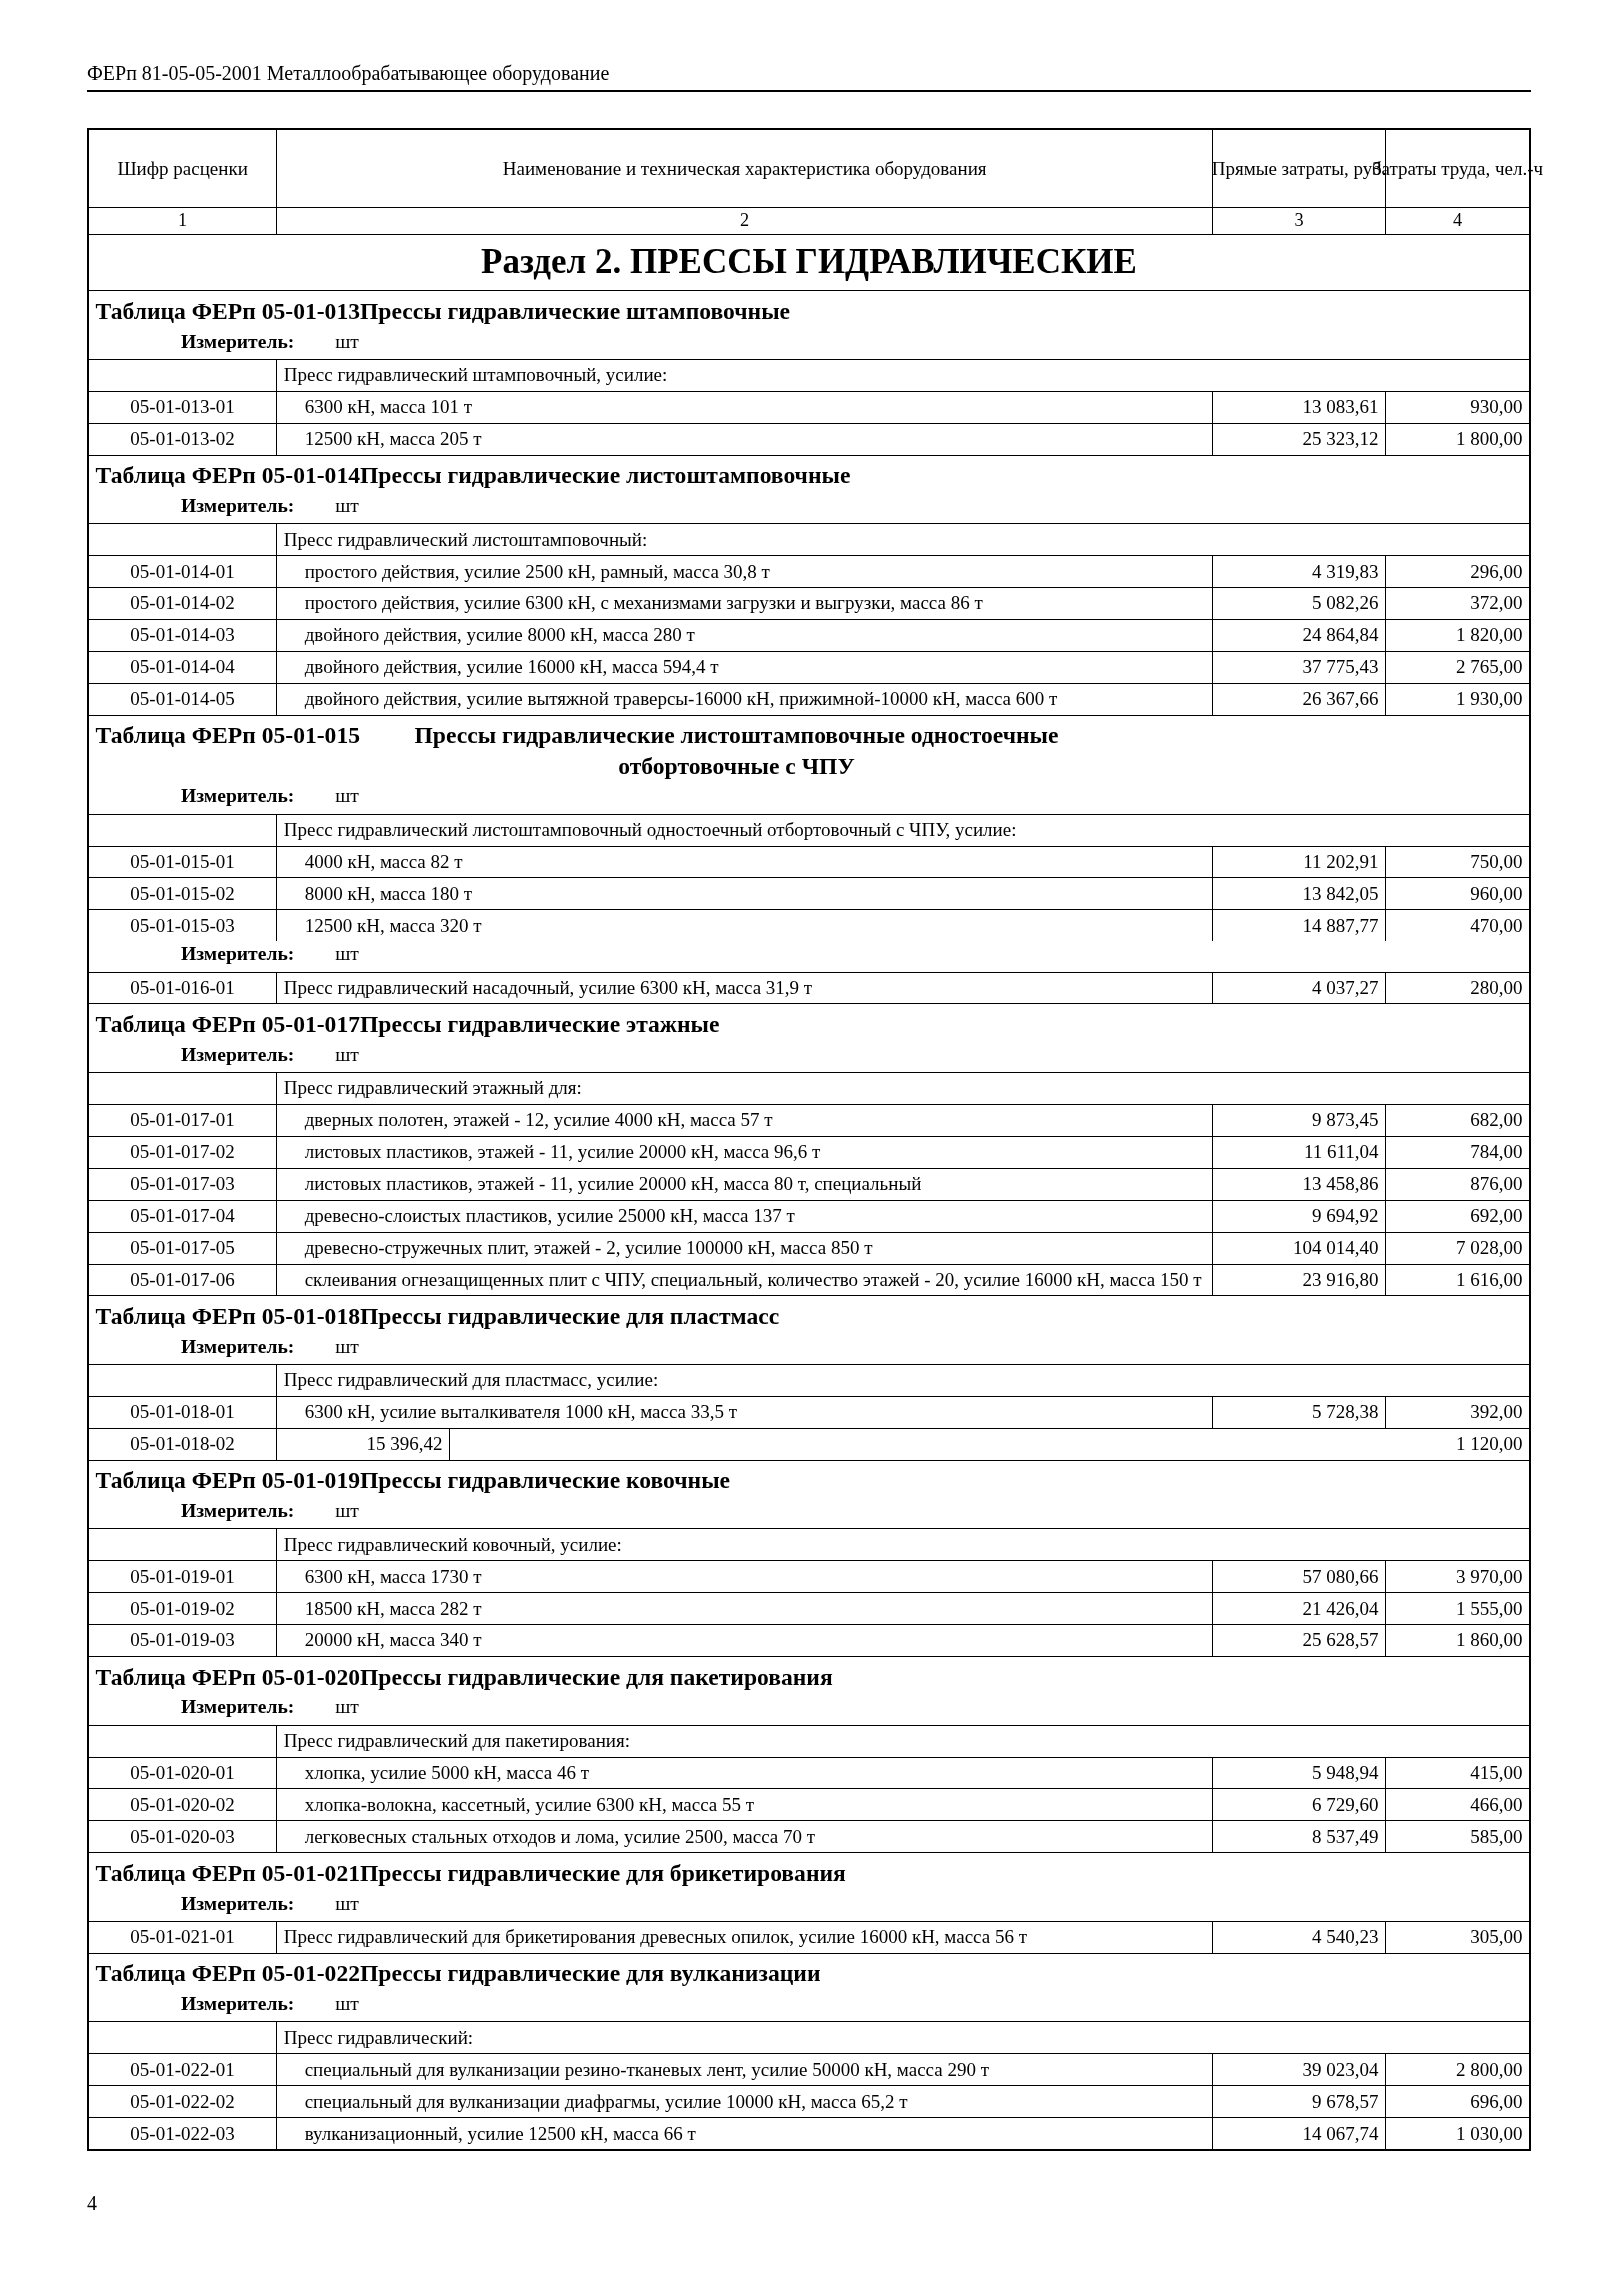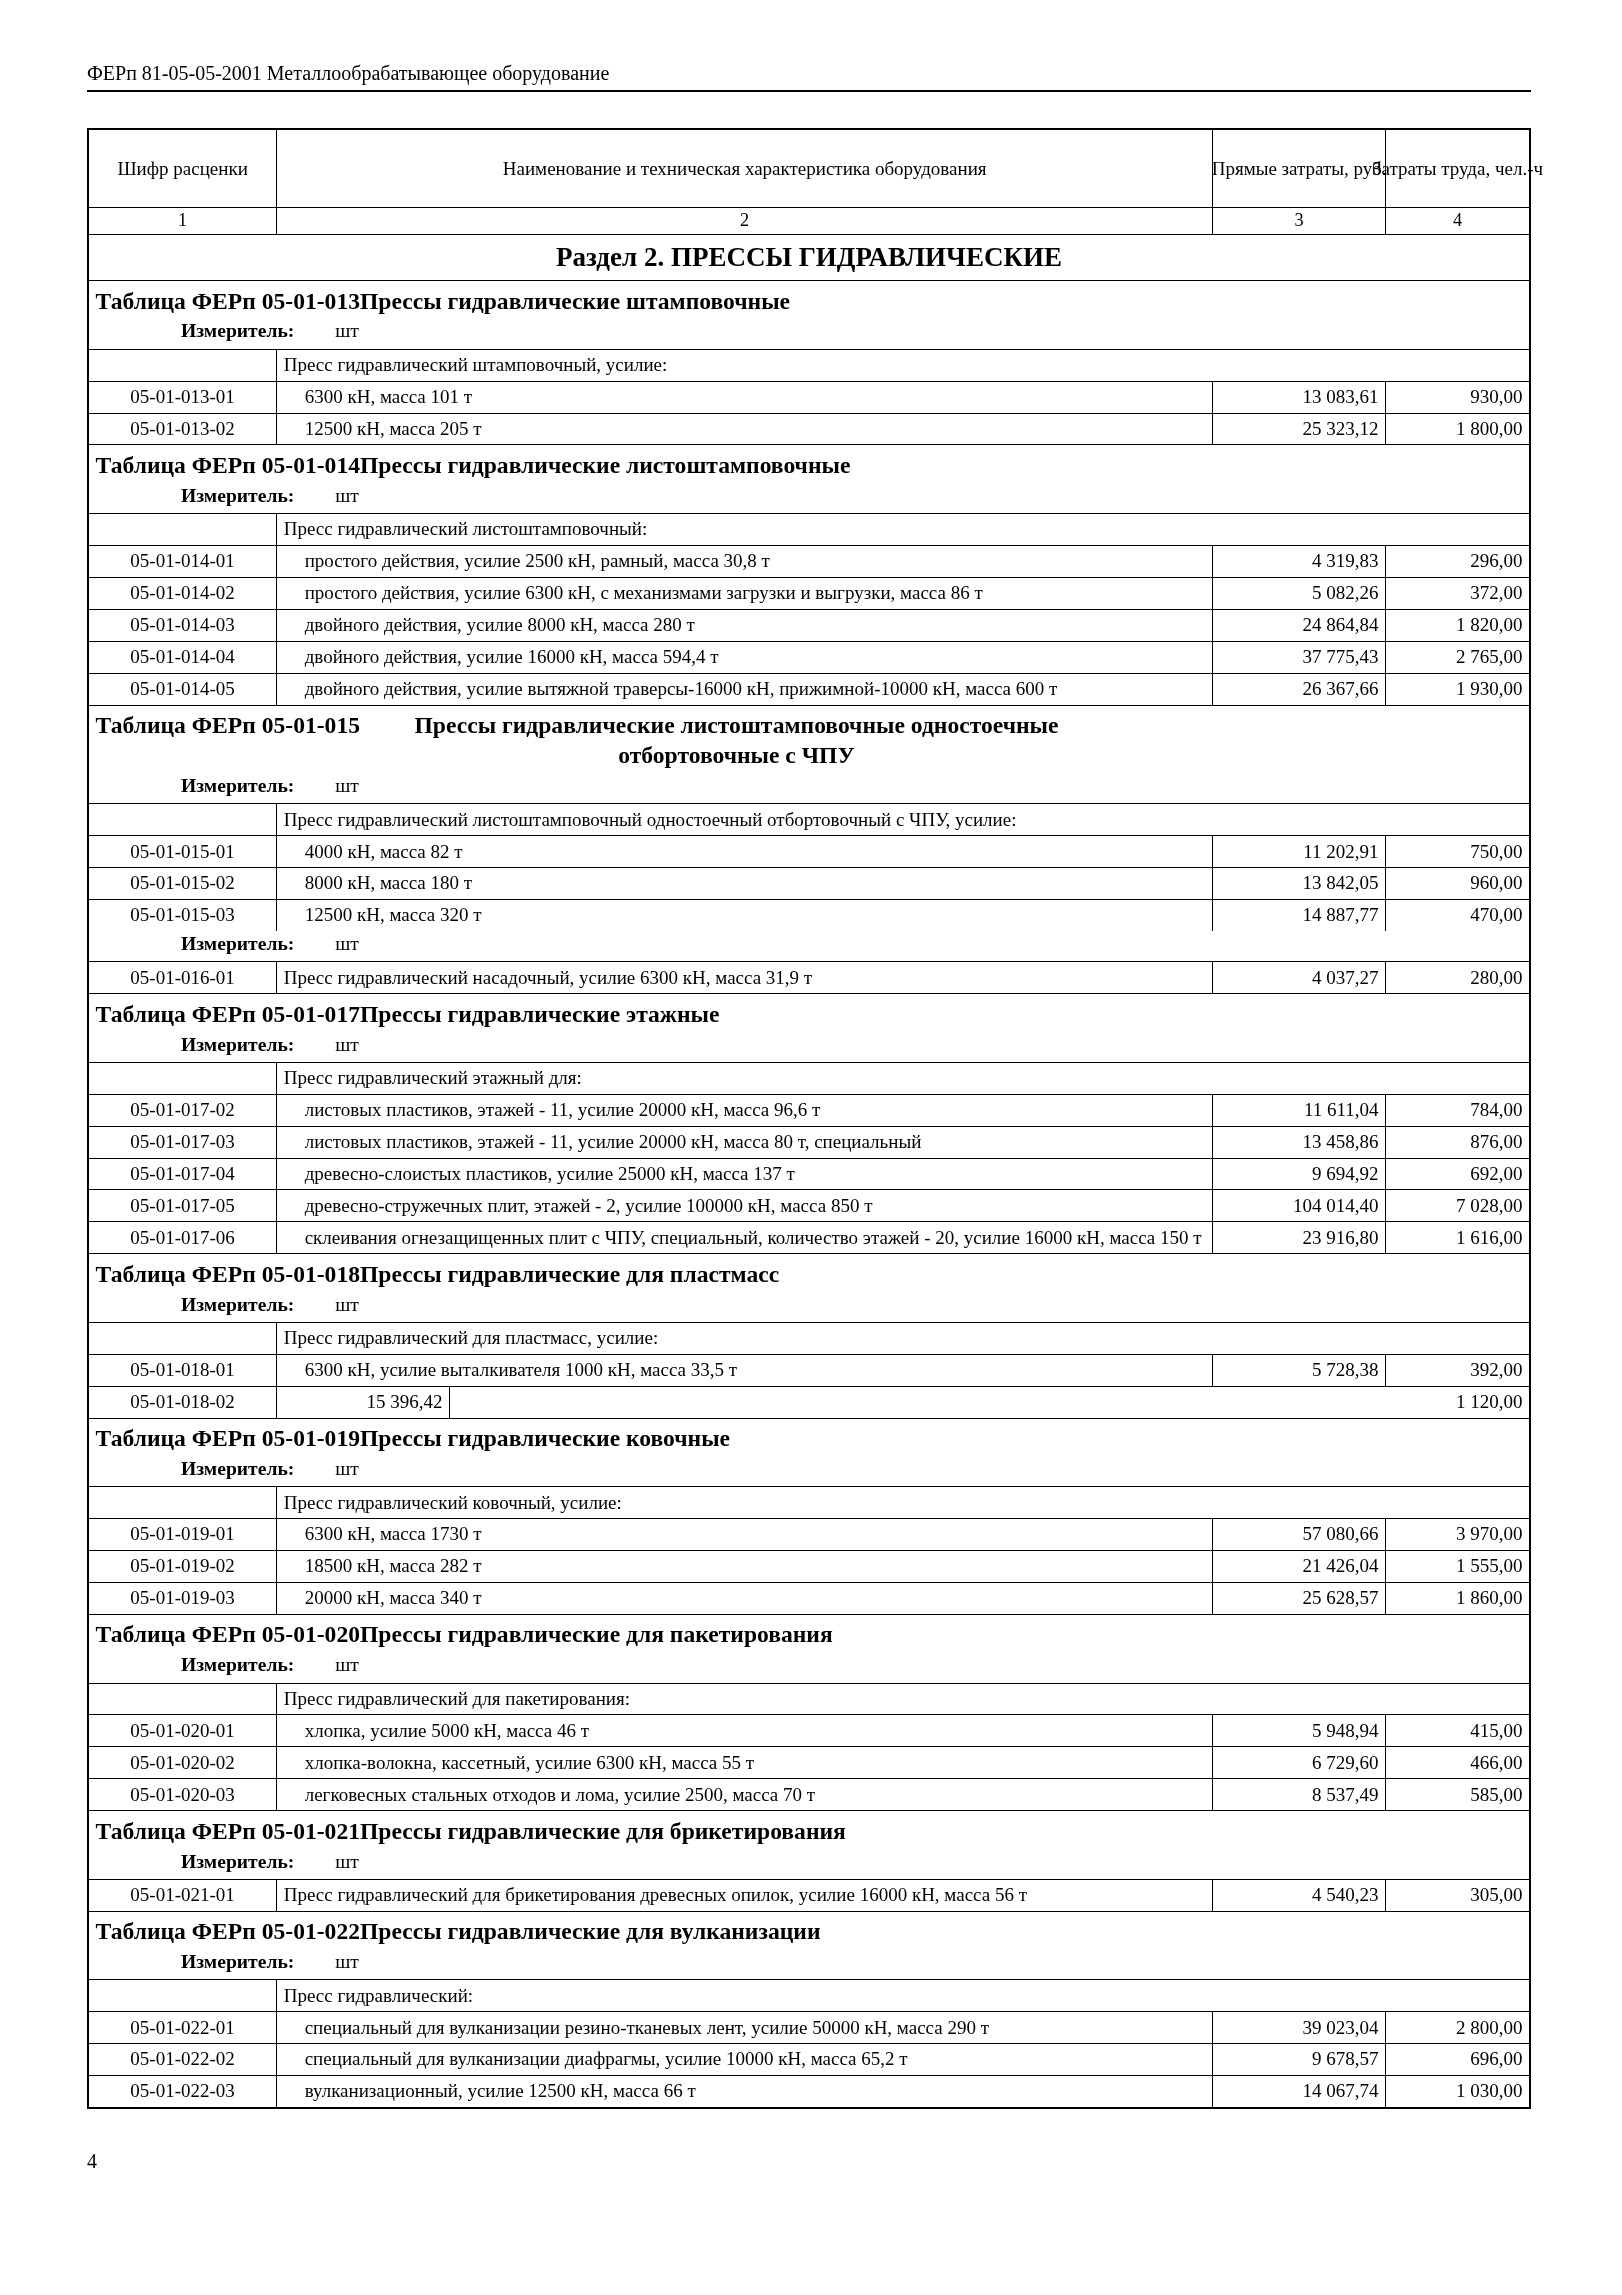--- a/index.html
+++ b/index.html
@@ -30,21 +30,21 @@
   .crest { flex: 1; border-left: 1.3px solid #000; }
   .full { width: 100%; }
 
   .head-row .cell {
     display: flex; align-items: center; justify-content: center;
     text-align: center; min-height: 77px; padding: 5.2px 3.9px;
   }
   .nums-row .cell { text-align: center; padding: 1.3px 3.9px; font-size: 18.3px; }
 
   .section-row .cell {
-    text-align: center; font-weight: bold; font-size: 27px; padding: 5.2px;
+    text-align: center; font-weight: bold; font-size: 35px; padding: 5.2px;
   }
 
   .title-row { }
   .title-cell {
     display: flex; align-items: flex-start;
     font-weight: bold; font-size: 23.6px; padding: 4.6px 6.5px 2.6px 6.5px;
   }
   .t-label { flex: none; }
   .t-title { text-align: center; max-width: 753px; }
 
@@ -201,20 +201,26 @@
         </div>
       </div>
       <div class="row measure-row">
         <div class="cell full measure-cell"><div class="m-label">Измеритель:</div><div class="m-value">шт</div></div>
       </div>
       <div class="row subheader-row">
         <div class="cell c1"></div>
         <div class="cell crest subheader-text">Пресс гидравлический этажный для:</div>
       </div>
       <div class="row data-row">
+        <div class="cell c1 code">05-01-017-01</div>
+        <div class="cell c2 name indent">дверных полотен, этажей - 12, усилие 4000 кН, масса 57 т</div>
+        <div class="cell c3 num">9 873,45</div>
+        <div class="cell c4 num">682,00</div>
+      </div>
+      <div class="row data-row">
         <div class="cell c1 code">05-01-017-02</div>
         <div class="cell c2 name indent">листовых пластиков, этажей - 11, усилие 20000 кН, масса 96,6 т</div>
         <div class="cell c3 num">11 611,04</div>
         <div class="cell c4 num">784,00</div>
       </div>
       <div class="row data-row">
         <div class="cell c1 code">05-01-017-03</div>
         <div class="cell c2 name indent">листовых пластиков, этажей - 11, усилие 20000 кН, масса 80 т, специальный</div>
         <div class="cell c3 num">13 458,86</div>
         <div class="cell c4 num">876,00</div>

